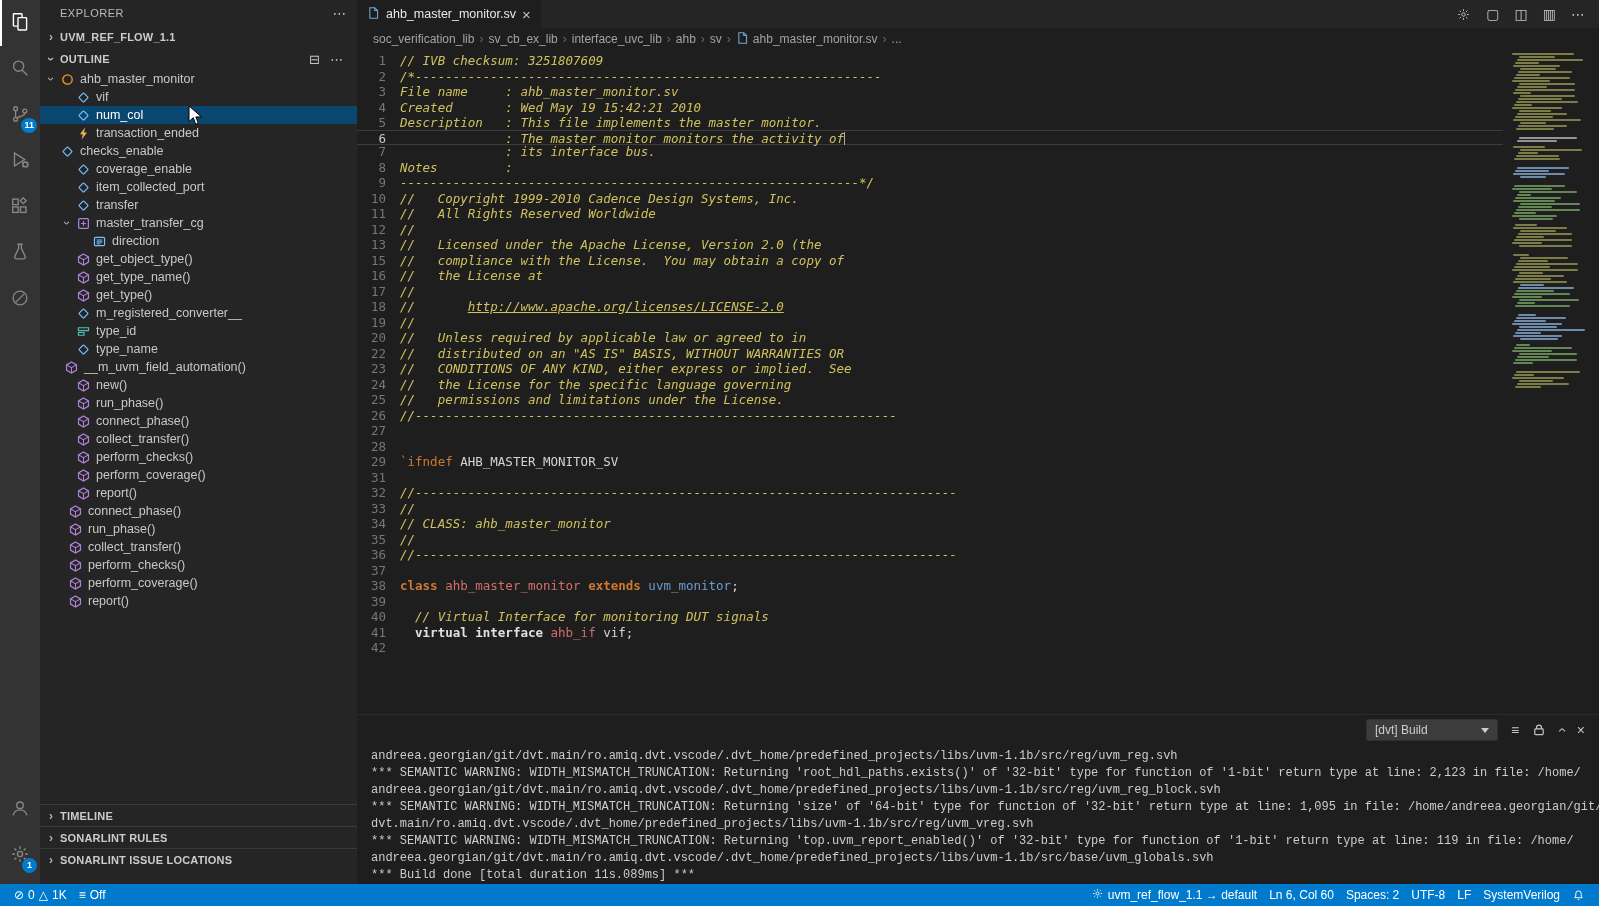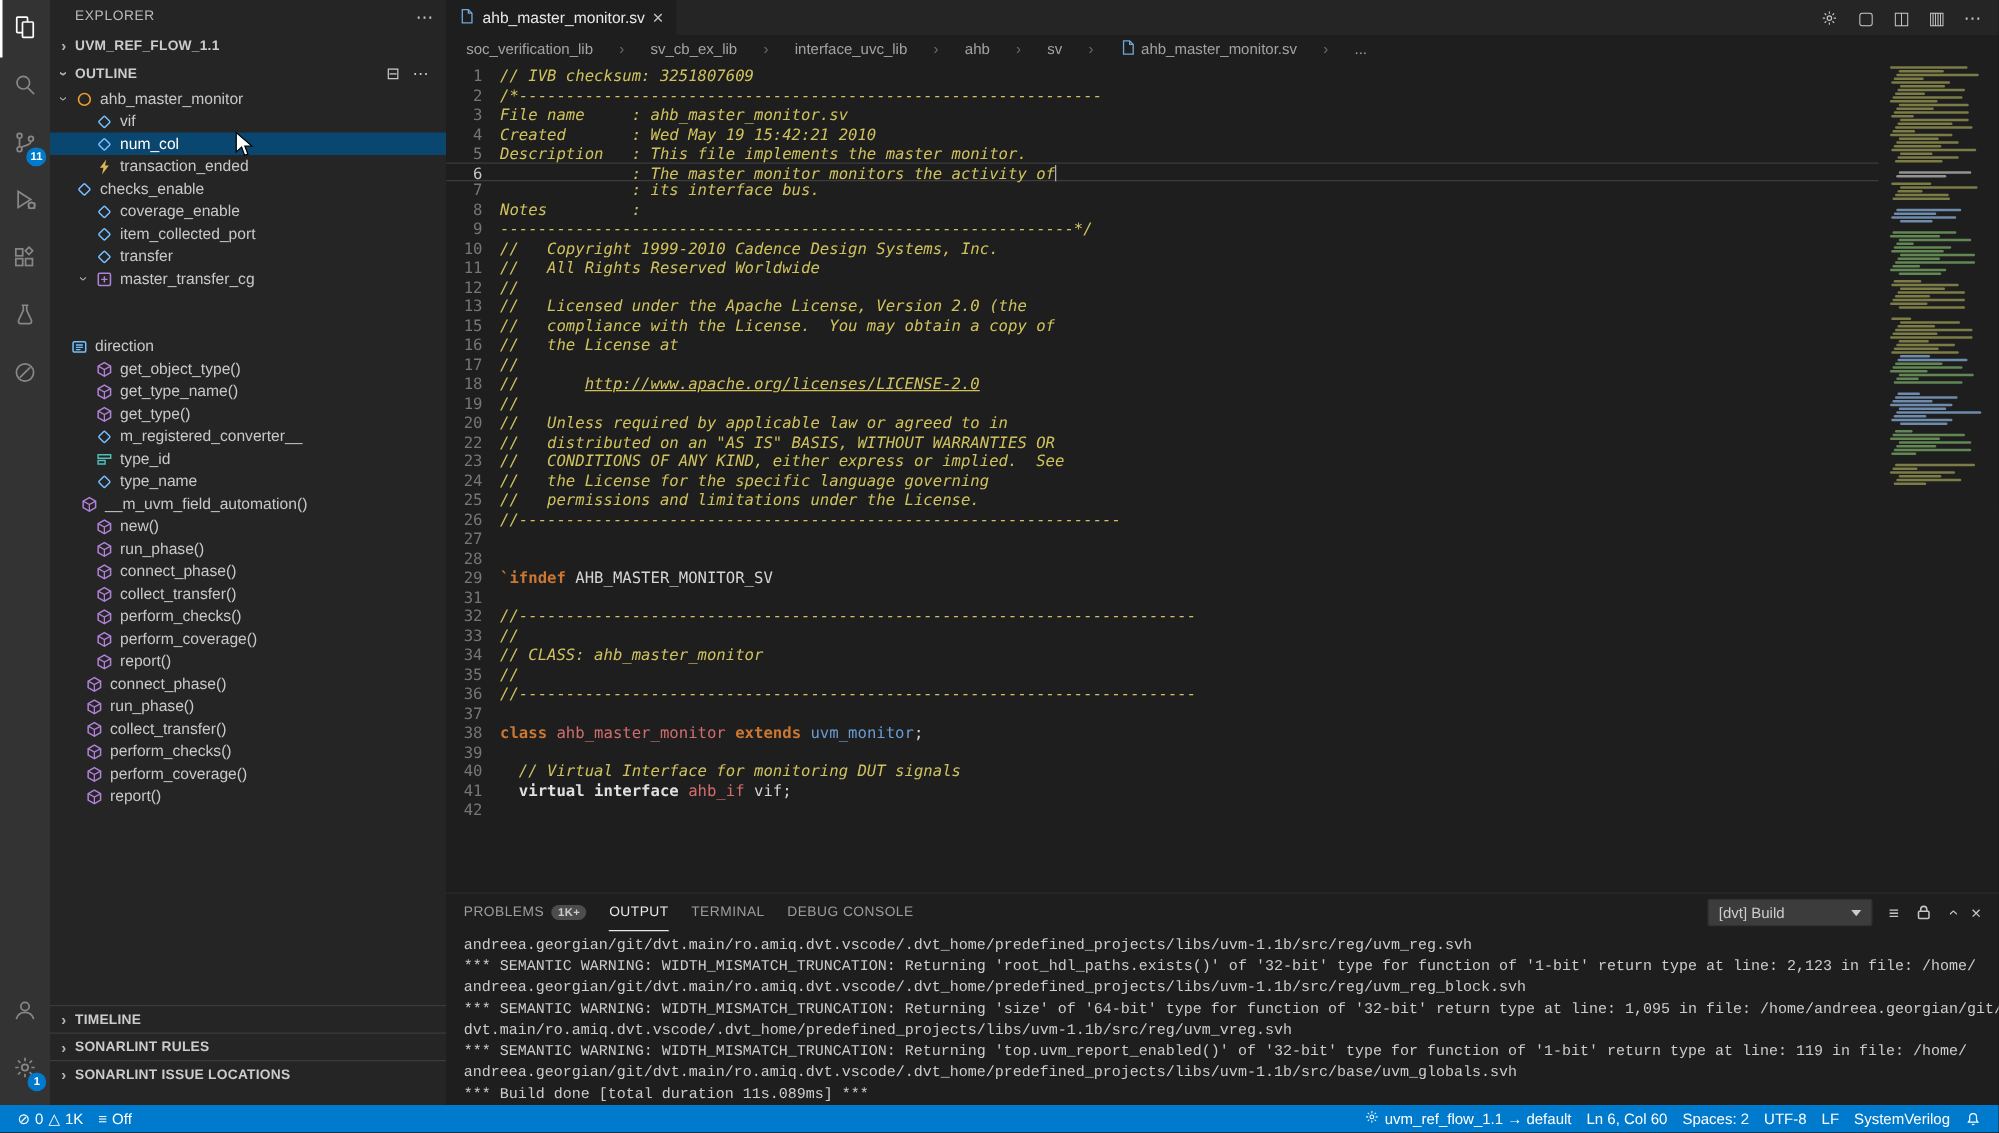--- a/index.html
+++ b/index.html
@@ -41,35 +41,35 @@
 
   
   #editor-col { flex:1; min-width:0; display:flex; flex-direction:column; background:#1e1e1e; }
   #tabbar { height:28px; flex:none; background:#252526; display:flex; align-items:stretch; }
   .tab { display:flex; align-items:center; gap:6px; background:#1e1e1e; color:#e8e8e8; font-size:12.5px; padding:0 10px; min-width:175px; cursor:pointer; }
   .tab-close { margin-left:auto; color:#c0c0c0; font-size:15px; line-height:1; cursor:pointer; }
   #editor-actions { margin-left:auto; display:flex; align-items:center; gap:15px; padding:0 14px; color:#c5c5c5; }
   #editor-actions .ea { font-size:14px; cursor:pointer; display:flex; align-items:center; }
   #editor-actions svg { width:15px; height:15px; stroke:currentColor; fill:none; stroke-width:1.5; }
 
-  #breadcrumbs { height:22px; flex:none; display:flex; align-items:center; padding:0 16px; font-size:12px; color:#a3a3a3; white-space:nowrap;gap:16px; }
+  #breadcrumbs { height:22px; flex:none; display:flex; align-items:center; padding:0 16px; font-size:12px; color:#a3a3a3; white-space:nowrap; }
   .bc-item { cursor:pointer; }
   .bc-sep { color:#6b6b6b; margin:0 5px; }
   .bc-file { display:flex; align-items:center; gap:4px; }
 
   #editor-wrap { flex:1; min-height:0; display:flex; }
   #code { flex:1; min-width:0; padding-top:3px; font-family:"DejaVu Sans Mono",monospace; font-size:12.5px; line-height:15.5px; overflow:hidden; cursor:text; }
   .code-line { display:flex; height:15.5px; white-space:pre; }
   .code-line.current { border-top:1px solid #3c3c3c; border-bottom:1px solid #3c3c3c; margin:-1px 0; }
   .line-num { width:43px; flex:none; text-align:right; padding-right:14px; color:#767676; }
   .code-line.current .line-num { color:#c6c6c6; }
   .line-text { flex:1; color:#d4d4d4; }
   .tk-c  { color:var(--comment,#cfc25e); font-style:italic; }
   .tk-lk { color:var(--comment,#cfc25e); font-style:italic; text-decoration:underline; }
-  .tk-mc { color:var(--macro,#cc7832); font-weight:bold;margin-top:41px; }
+  .tk-mc { color:var(--macro,#cc7832); font-weight:normal;margin-top:41px; }
   .tk-kw { color:var(--keyword,#cc7832); font-weight:bold; }
   .tk-kww{ color:#e0e0e0; font-weight:bold; }
   .tk-ty { color:var(--typename,#d16d6d); }
   .tk-uv { color:var(--uvmtype,#6a9bd1); }
   .tk-pl { color:#d4d4d4; }
   .caret { display:inline-block; border-left:1.5px solid #aeafad; height:13px; vertical-align:-2px; }
 
   #minimap { width:96px; flex:none; padding:3px 4px 0 6px; }
   .mm-stripe { height:2px; margin-bottom:1px; border-radius:1px; }
 
@@ -267,21 +267,21 @@
           <div class="tree-row" style="padding-left: 20px;">
             <span class="chev open">›</span>
             <span class="sym-icon">
               <svg viewBox="0 0 16 16">
                 <rect x="2.8" y="2.8" width="10.4" height="10.4" rx="1.2" fill="none" stroke="#b180d7" stroke-width="1.3"></rect>
                 <path d="M5.3 8h5.4M8 5.3v5.4" stroke="#b180d7" stroke-width="1.2"></path>
               </svg>
             </span>
             <span class="tree-label">master_transfer_cg</span>
           </div>
-          <div class="tree-row" style=" margin-top: 36px;">
+          <div class="tree-row" style="padding-left: 36px;">
             <span class="chev"></span>
             <span class="sym-icon">
               <svg viewBox="0 0 16 16">
                 <rect x="2.6" y="3.6" width="10.8" height="8.8" rx="1.2" fill="none" stroke="#75beff" stroke-width="1.3"></rect>
                 <path d="M5 6.4h6M5 8.4h6M5 10.4h4" stroke="#75beff" stroke-width="1.1"></path>
               </svg>
             </span>
             <span class="tree-label">direction</span>
           </div>
           <div class="tree-row" style="padding-left: 20px;">
@@ -696,35 +696,20 @@
             <div class="mm-stripe" style="background: rgb(141, 141, 79); width: 64px; margin-left: 7px; opacity: 0.85;"></div>
             <div class="mm-stripe" style="background: rgb(141, 141, 79); width: 20px; margin-left: 5px; opacity: 0.85;"></div>
             <div class="mm-stripe" style="background: rgb(141, 141, 79); width: 52px; margin-left: 3px; opacity: 0.85;"></div>
             <div class="mm-stripe" style="background: rgb(141, 141, 79); width: 34px; margin-left: 10px; opacity: 0.85;"></div>
             <div class="mm-stripe" style="background: rgb(141, 141, 79); width: 52px; margin-left: 8px; opacity: 0.85;"></div>
             <div class="mm-stripe" style="background: rgb(141, 141, 79); width: 26px; margin-left: 6px; opacity: 0.85;"></div>
           </div>
       </div>
       <div id="panel">
         <div id="panel-tabs">
-          <div id="ptabs-left">
-              <div class="ptab">
-                <span>PROBLEMS</span>
-                <span class="pbadge">1K+</span>
-              </div>
-              <div class="ptab active">
-                <span>OUTPUT</span>
-              </div>
-              <div class="ptab">
-                <span>TERMINAL</span>
-              </div>
-              <div class="ptab">
-                <span>DEBUG CONSOLE</span>
-              </div>
-            </div>
           <div id="panel-right">
             <div class="channel-select">
               <span>[dvt] Build</span>
               <span class="dd-caret"></span>
             </div>
             <span class="pact">≡</span>
             <span class="pact">
               <svg viewBox="0 0 16 16">
                   <rect x="3.2" y="6.8" width="9.6" height="6.6" rx="1"></rect>
                   <path d="M5.2 6.8V5.2a2.8 2.8 0 0 1 5.6 0v1.6"></path>

